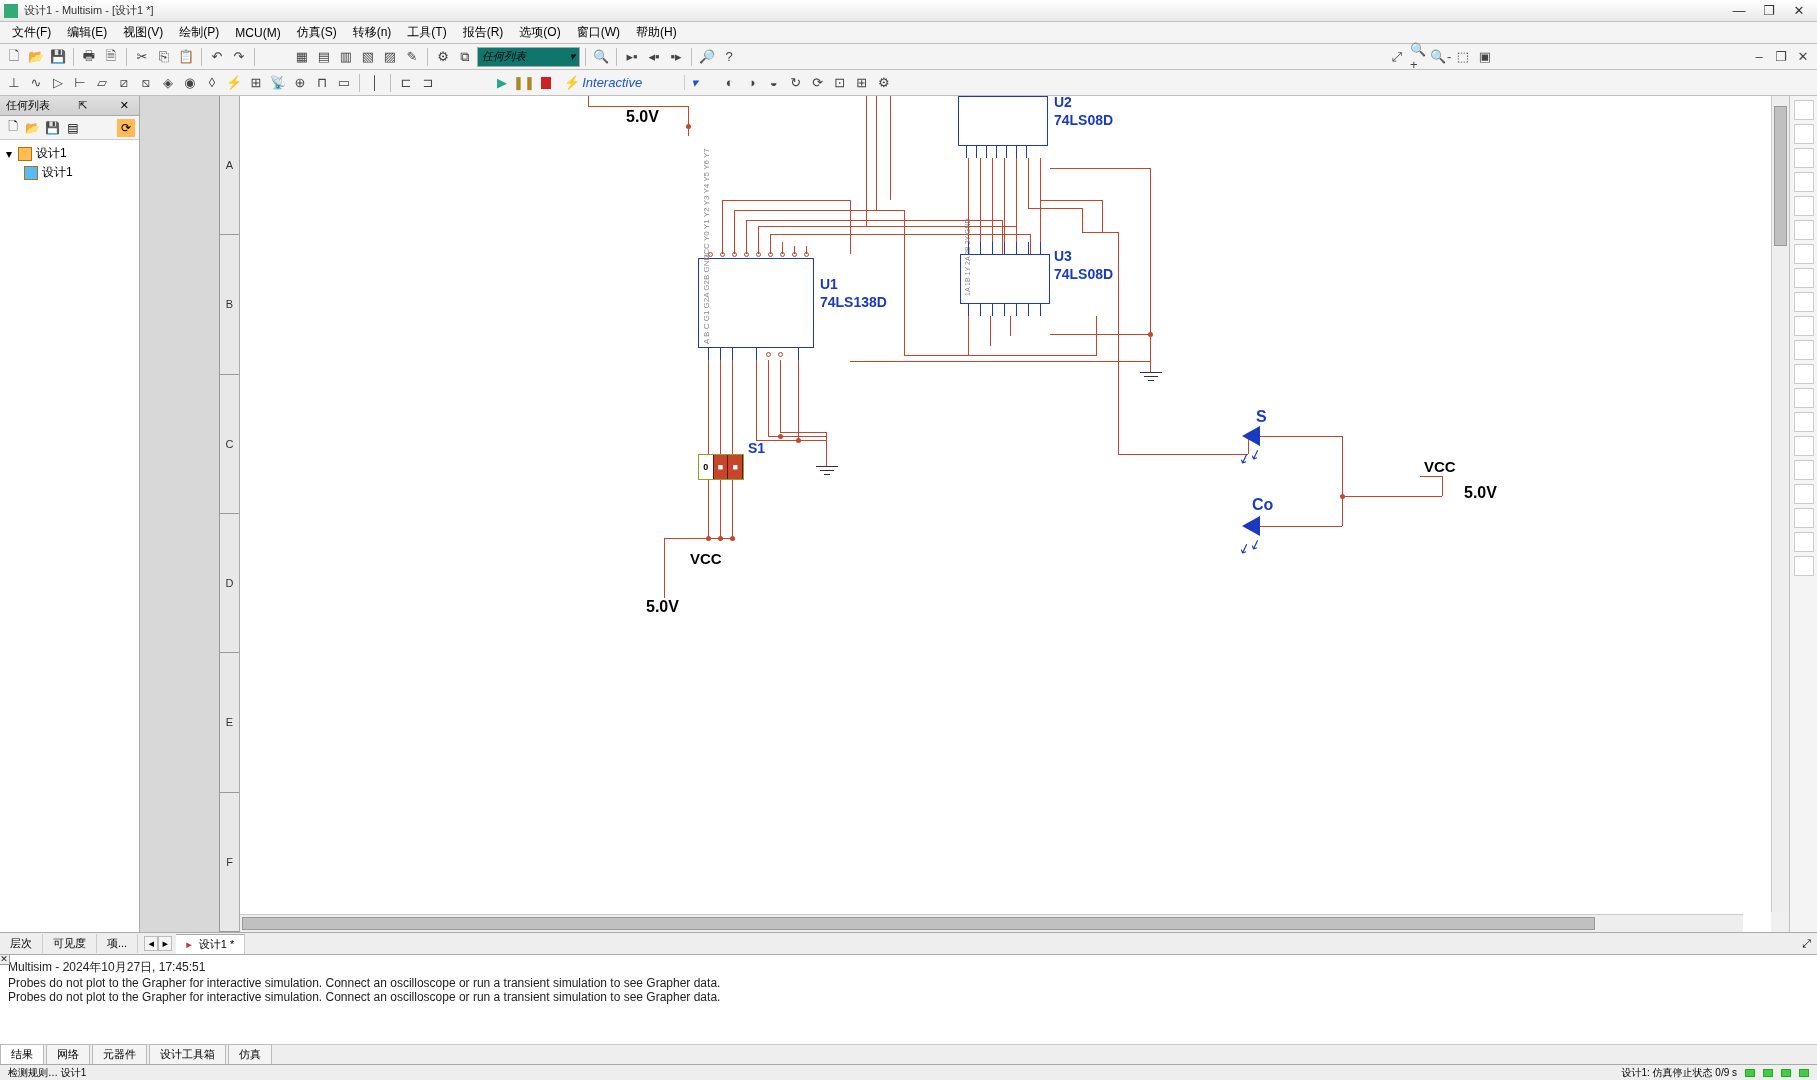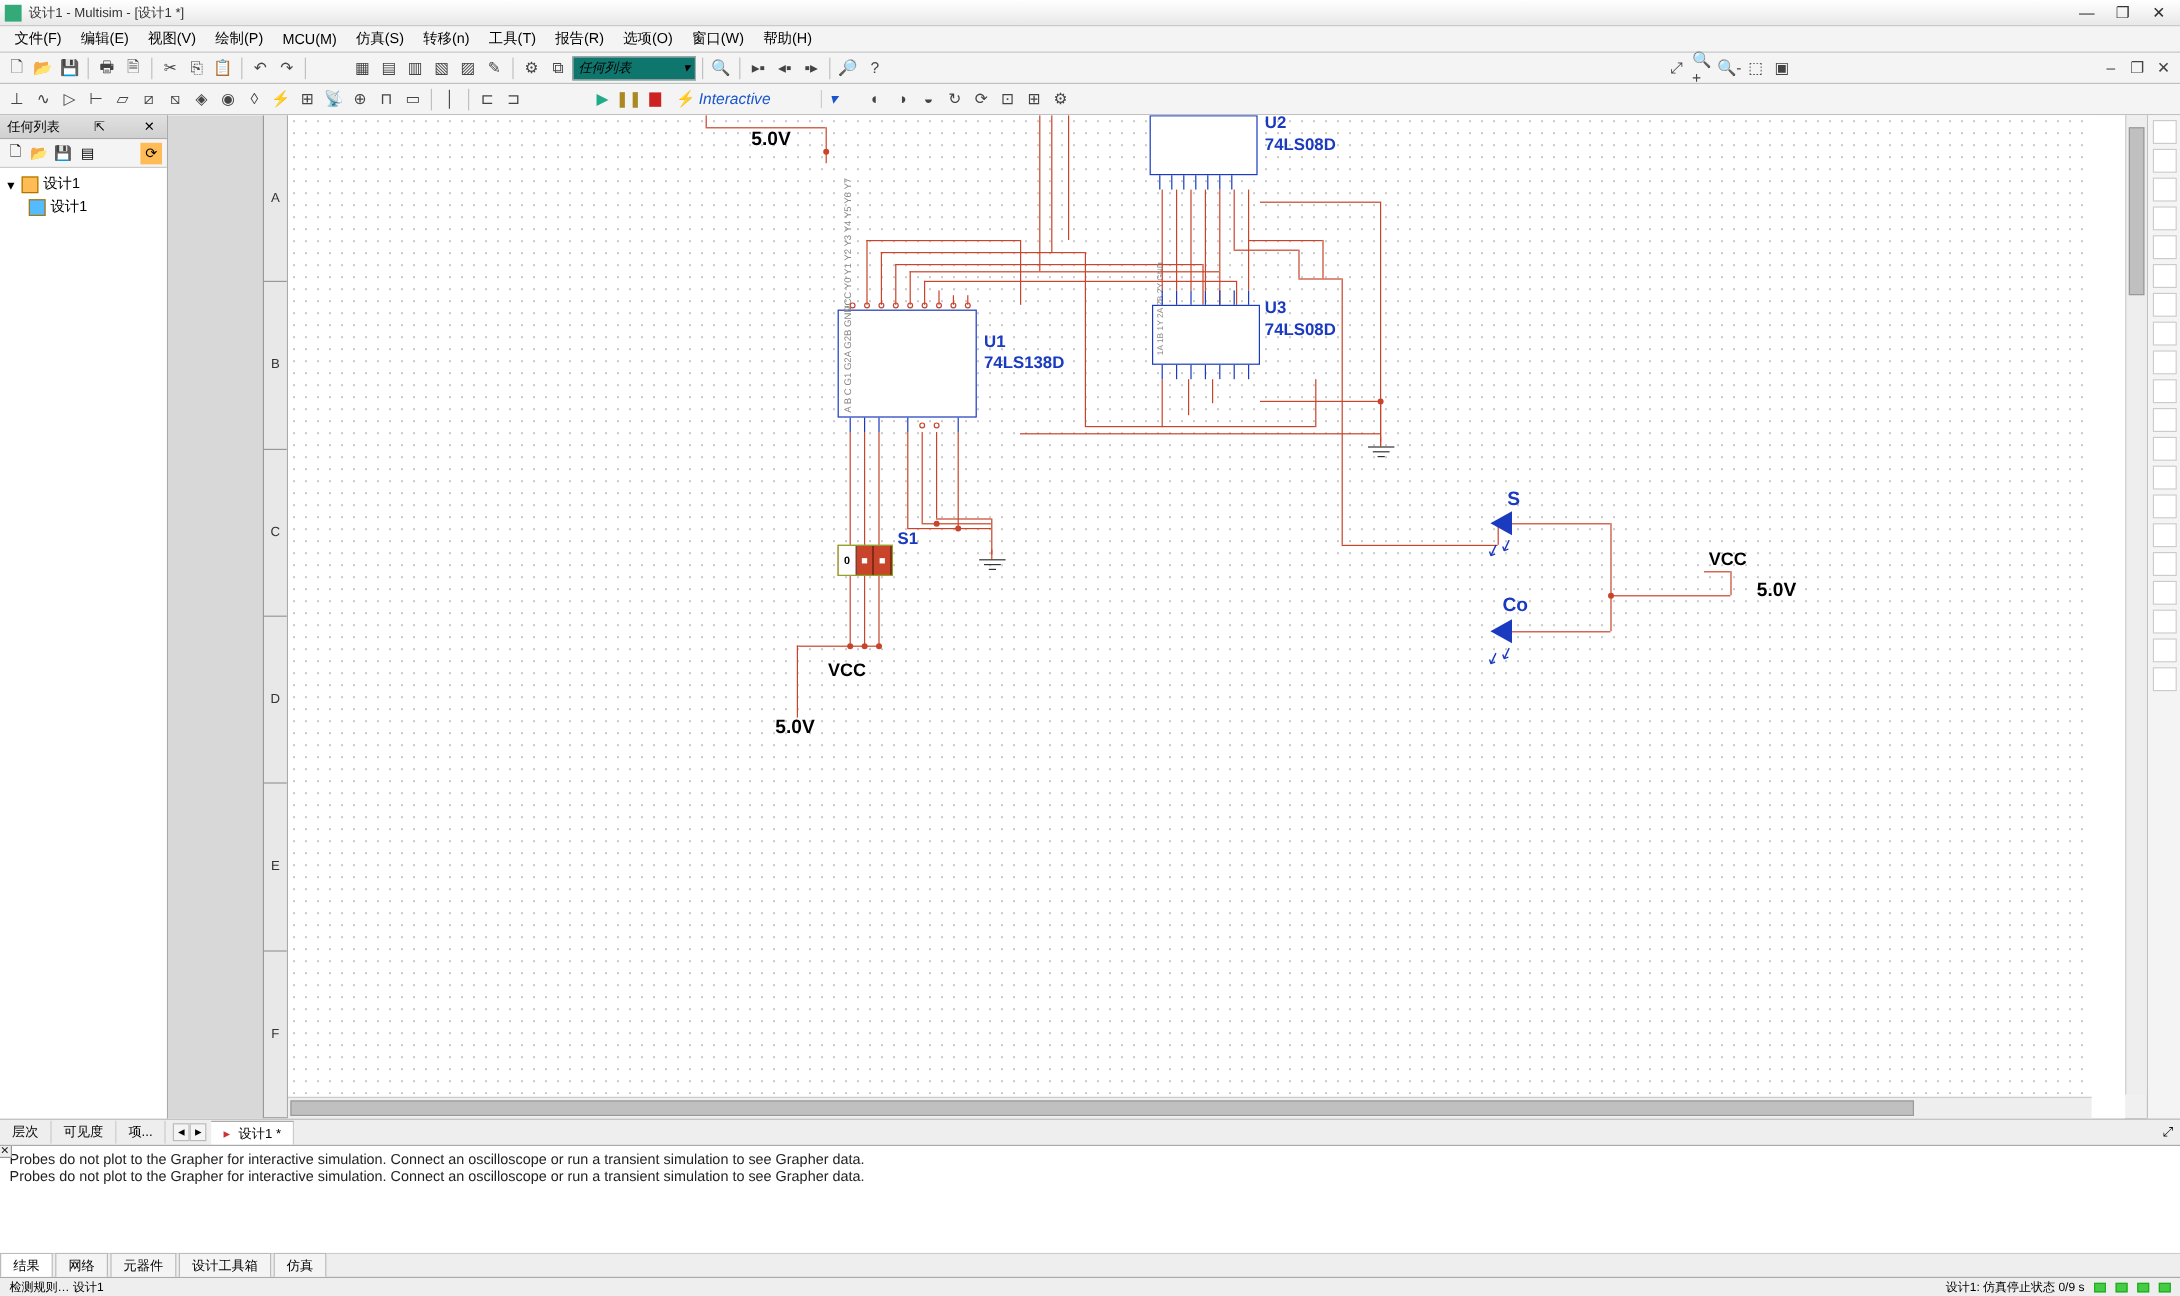--- a/index.html
+++ b/index.html
@@ -494,20 +494,21 @@
   </div>
   <div class="bt active" style="margin-left:4px">
     <span style="color:#c33;margin-right:4px">▸</span>
     <span>设计1 *</span>
   </div>
   <div style="margin-left:auto;padding-right:6px">⤢</div>
 </div>
 
 <div class="output">
   <div class="closebtn">✕</div>
+  <div>Multisim  -  2024年10月27日, 17:45:51</div>
   <div>Probes do not plot to the Grapher for interactive simulation. Connect an oscilloscope or run a transient simulation to see Grapher data.</div>
   <div>Probes do not plot to the Grapher for interactive simulation. Connect an oscilloscope or run a transient simulation to see Grapher data.</div>
 </div>
 <div class="output-tabs">
   <div class="ot active">结果</div>
   <div class="ot">网络</div>
   <div class="ot">元器件</div>
   <div class="ot">设计工具箱</div>
   <div class="ot">仿真</div>
 </div>

